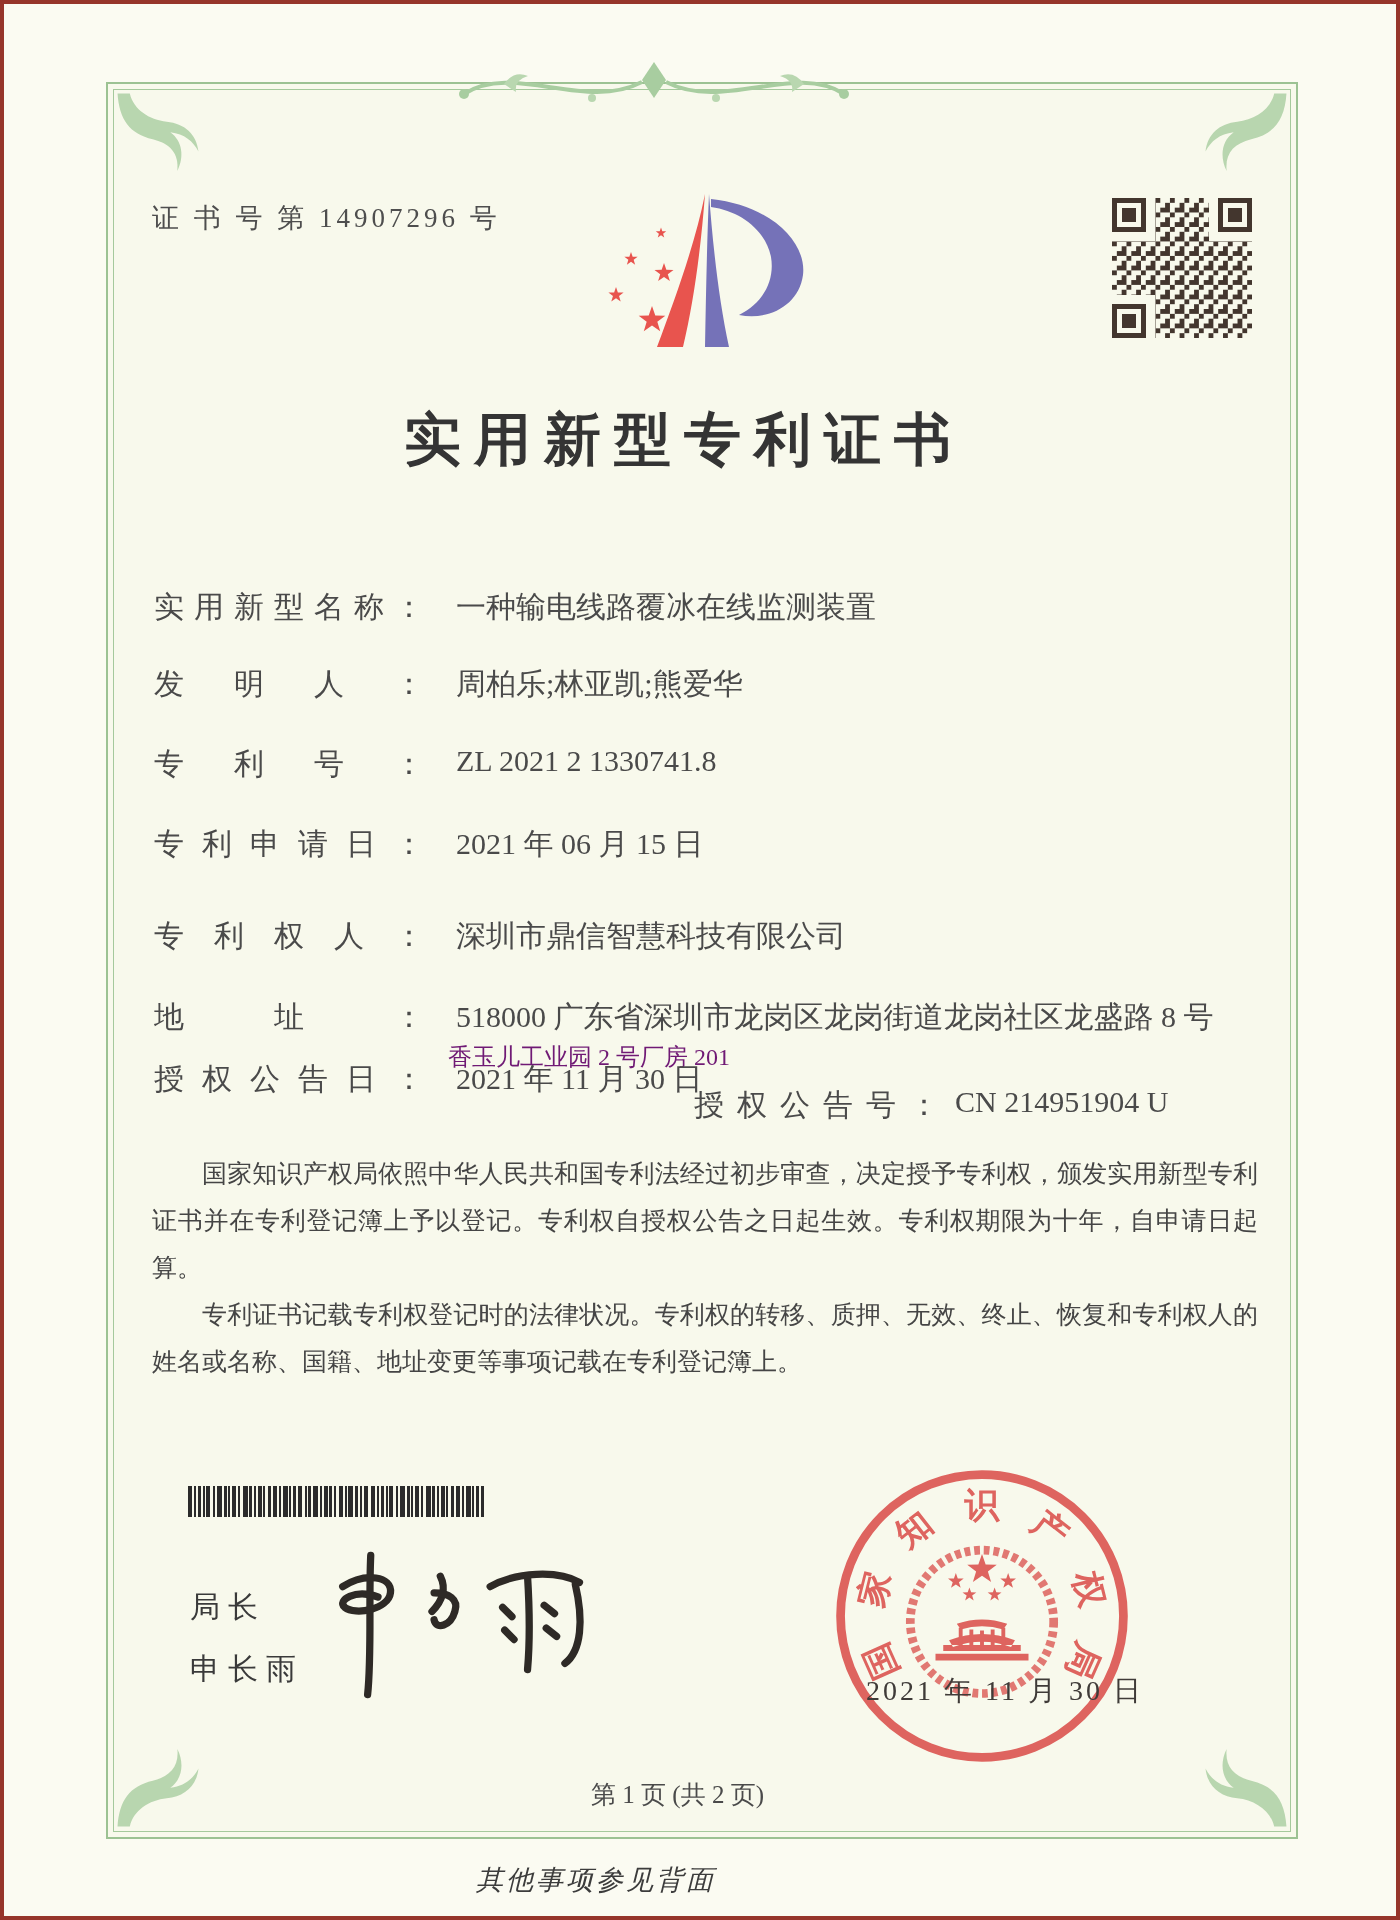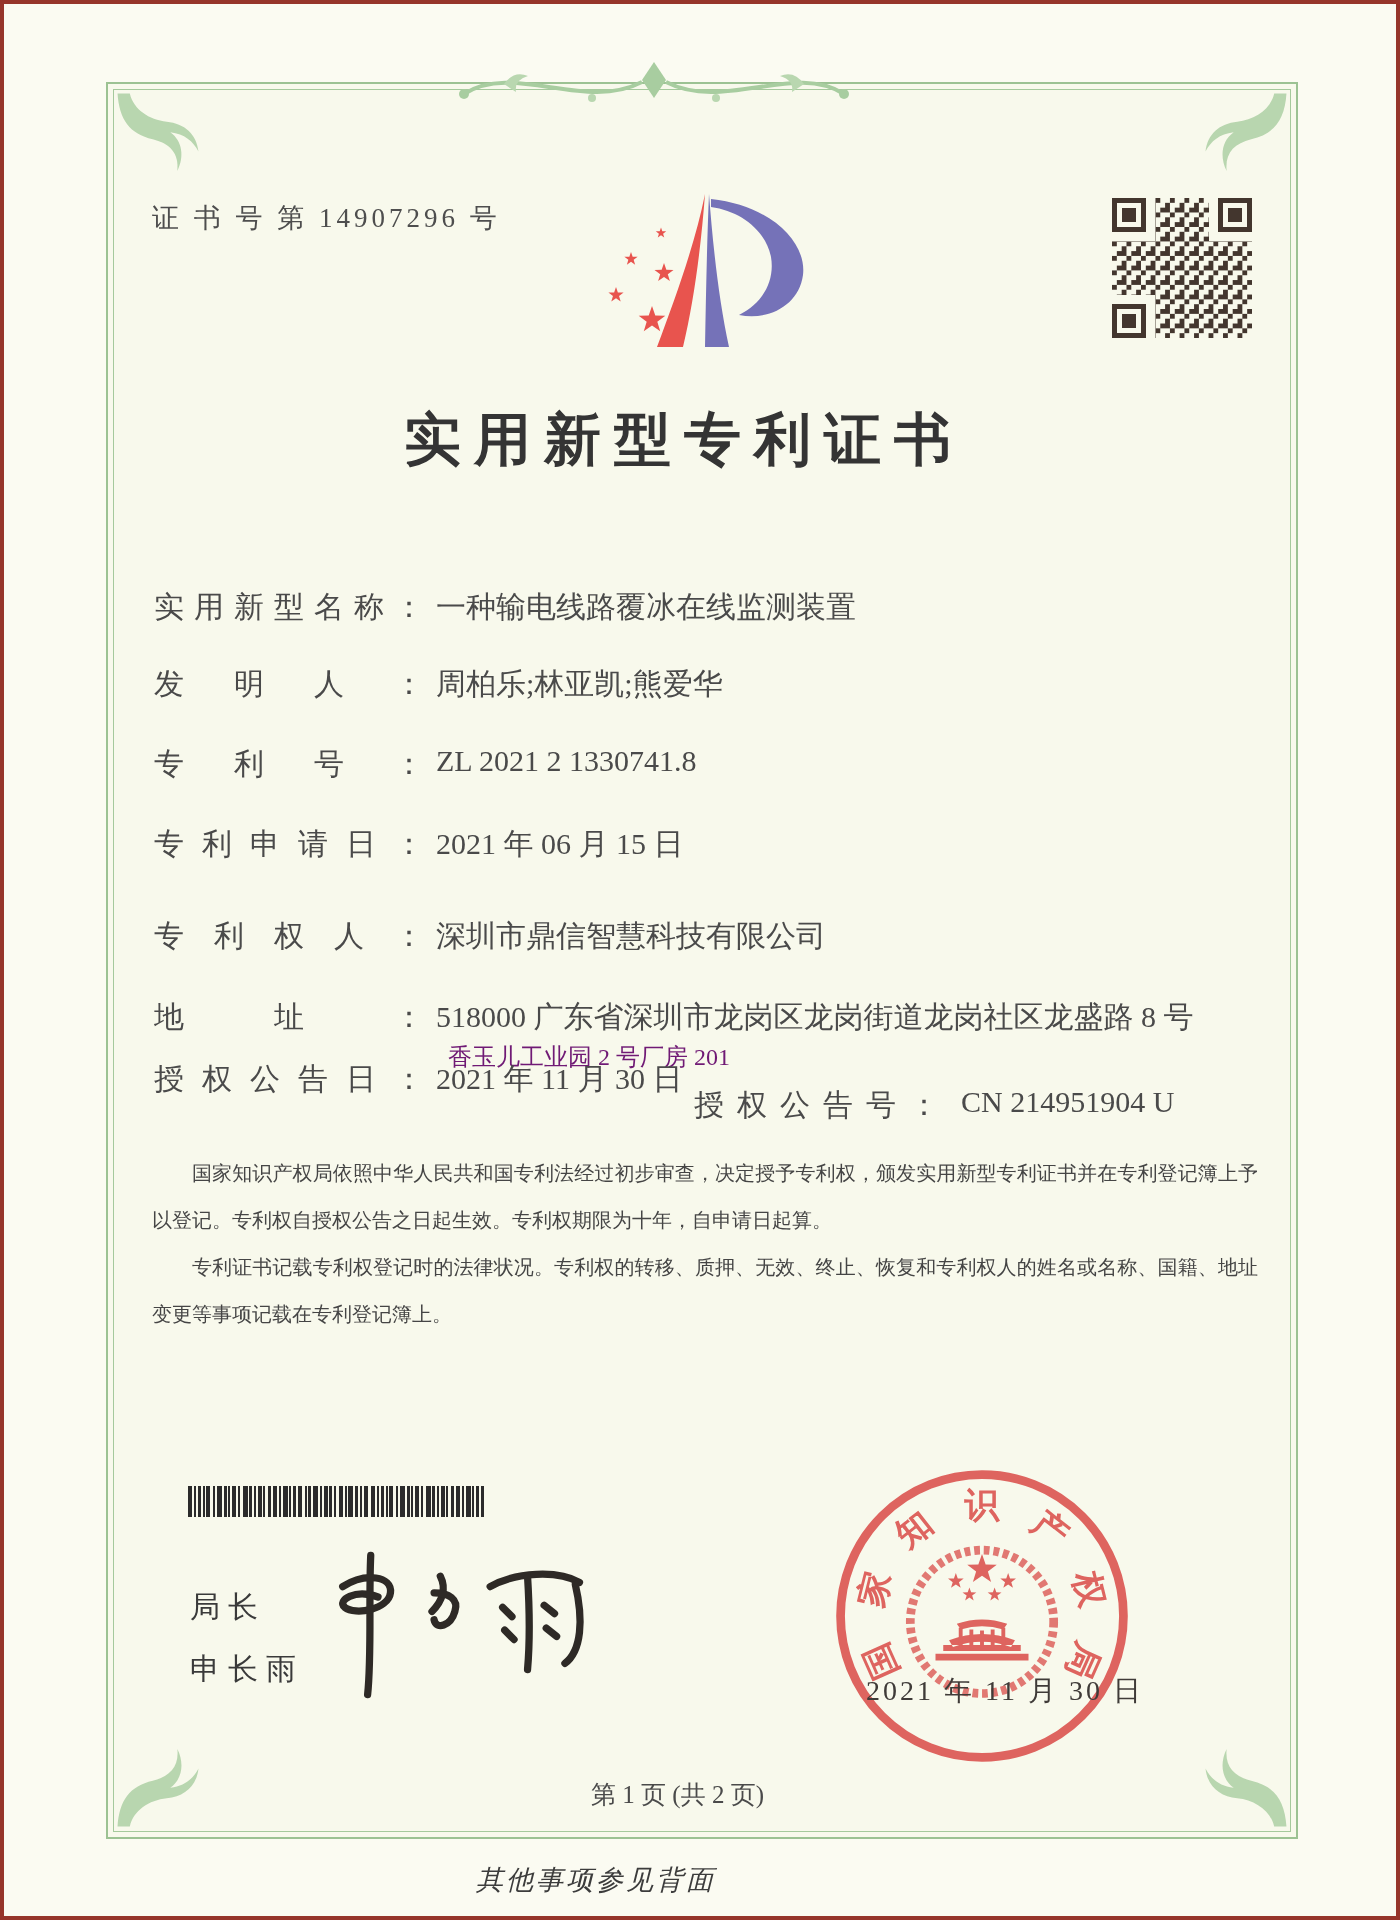--- a/index.html
+++ b/index.html
@@ -38,29 +38,29 @@
     position:absolute;left:300px;top:398px;width:760px;
     text-align:center;font-size:57px;font-weight:600;
     letter-spacing:13px;color:#343434;
   }
 
   .row{position:absolute;left:150px;width:1120px;font-size:30px;color:#4a4a4a;white-space:nowrap;}
   .lbl{
     display:inline-block;width:270px;vertical-align:top;
     text-align:justify;text-align-last:justify;-moz-text-align-last:justify;
   }
-  .val{display:inline-block;margin-left:12px;vertical-align:top;}
+  .val{display:inline-block;margin-left:32px;vertical-align:top;}
   .addr2{position:absolute;left:444px;font-size:24px;color:#701a75;white-space:nowrap;}
   .grant-no{position:absolute;left:690px;font-size:30px;color:#4a4a4a;white-space:nowrap;}
   .grant-no .lbl{width:245px;}
-  .grant-no .val{margin-left:22px;}
+  .grant-no .val{margin-left:16px;}
 
   .body-text{
     position:absolute;left:148px;top:1146px;width:1106px;
-    font-size:20px;line-height:47px;color:#454545;
+    font-size:25px;line-height:47px;color:#454545;
     text-align:justify;
   }
   .body-text p{margin:0;text-indent:2em;}
 
   .barcode{position:absolute;left:184px;top:1482px;width:296px;height:31px;}
 
   .officer-title,.officer-name{
     position:absolute;left:186px;font-size:30px;letter-spacing:8px;
     font-family:"Liberation Sans","DejaVu Sans",sans-serif;
     font-weight:500;color:#3a3a3a;white-space:nowrap;

